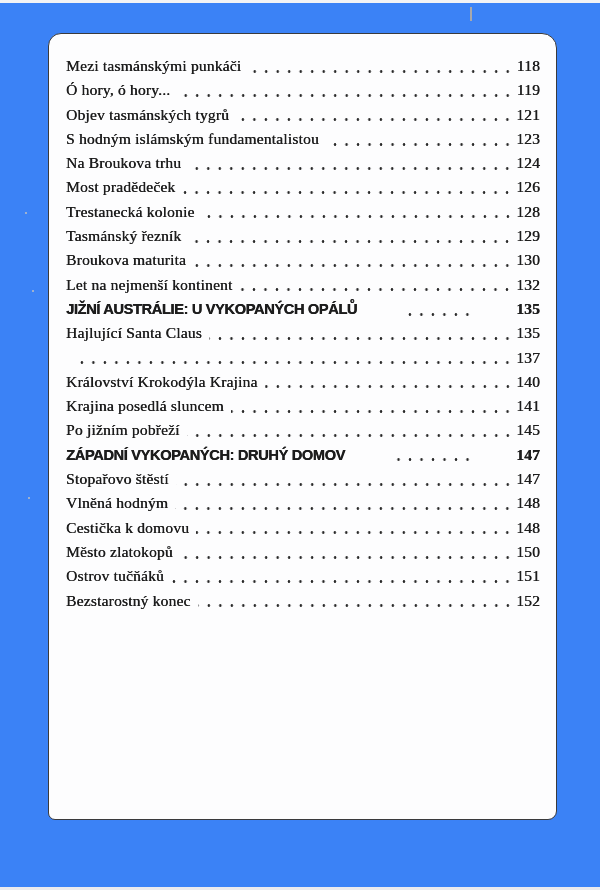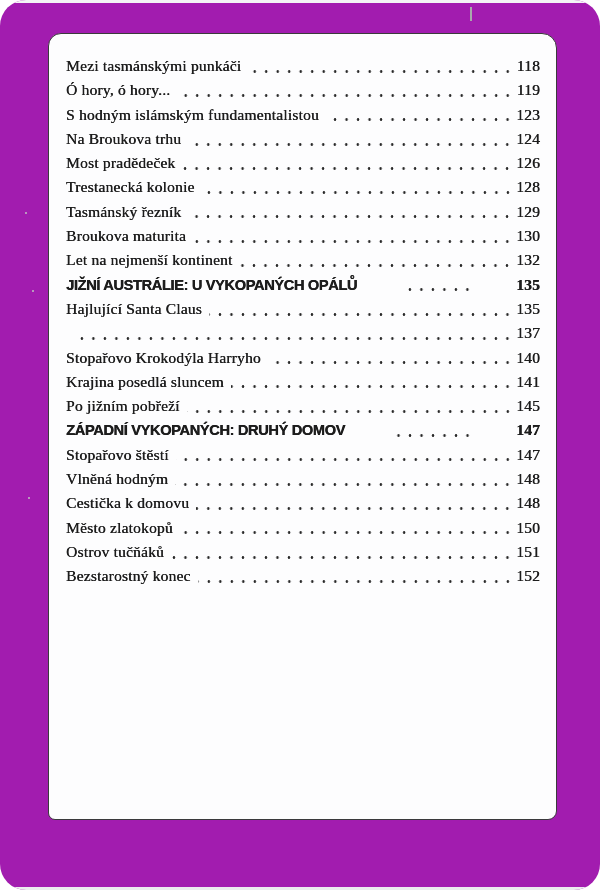--- a/index.html
+++ b/index.html
@@ -2,24 +2,23 @@
 <html><head>
 <meta charset="utf-8">
 <style>
   html, body { margin: 0; padding: 0; }
   body { background: #ffffff; }
 
   .scan-page {
     position: relative;
     width: 600px;
     height: 890px;
-    background: #a21caf;
+    background: #3b82f6;
     overflow: hidden;
     font-family: "Liberation Serif", serif;
-    border-radius: 26px;
   }
 
   
   .edge-top {
     position: absolute; top: 0; left: 0; right: 0; height: 3px;
     background: #f3f3f5;
   }
   .edge-bottom {
     position: absolute; bottom: 0; left: 0; right: 0; height: 3px;
     background: #ebebee;
@@ -117,20 +116,25 @@
     <span class="toc-leader"></span>
     <span class="toc-page">118</span>
   </div>
 
   <div class="toc-row item">
     <span class="toc-label">Ó hory, ó hory...</span>
     <span class="toc-leader"></span>
     <span class="toc-page">119</span>
   </div>
 
+  <div class="toc-row item">
+    <span class="toc-label">Objev tasmánských tygrů</span>
+    <span class="toc-leader"></span>
+    <span class="toc-page">121</span>
+  </div>
 
   <div class="toc-row item">
     <span class="toc-label">S hodným islámským fundamentalistou</span>
     <span class="toc-leader"></span>
     <span class="toc-page">123</span>
   </div>
 
   <div class="toc-row item">
     <span class="toc-label">Na Broukova trhu</span>
     <span class="toc-leader"></span>
@@ -178,21 +182,21 @@
     <span class="toc-leader"></span>
     <span class="toc-page">135</span>
   </div>
 
   <div class="toc-row item">
     <span class="toc-leader"></span>
     <span class="toc-page">137</span>
   </div>
 
   <div class="toc-row item">
-    <span class="toc-label">Stopařovo Krokodýla Harryho</span>
+    <span class="toc-label">Království Krokodýla Krajina</span>
     <span class="toc-leader"></span>
     <span class="toc-page">140</span>
   </div>
 
   <div class="toc-row item">
     <span class="toc-label">Krajina posedlá sluncem</span>
     <span class="toc-leader"></span>
     <span class="toc-page">141</span>
   </div>
 

